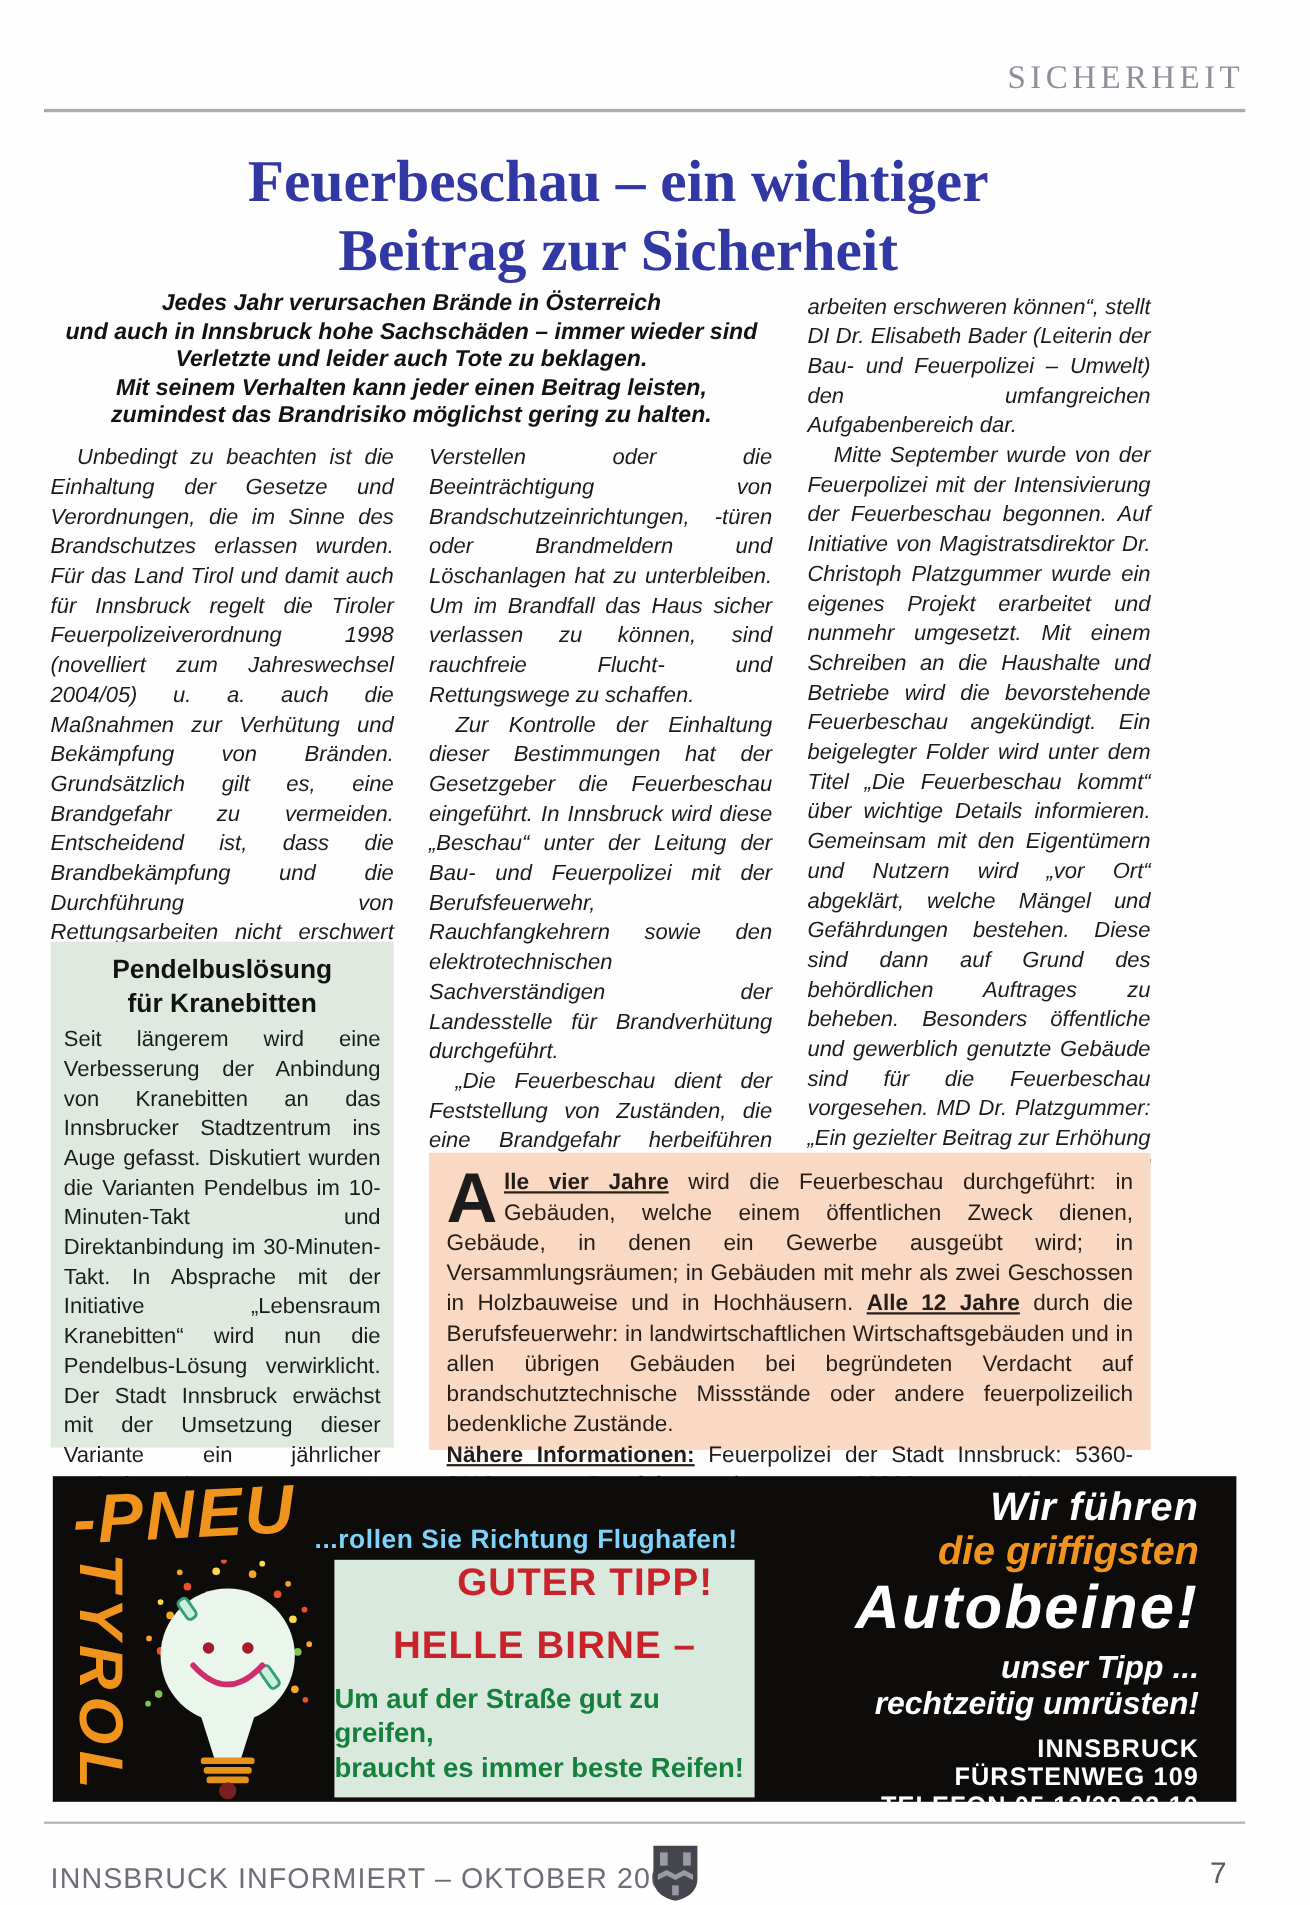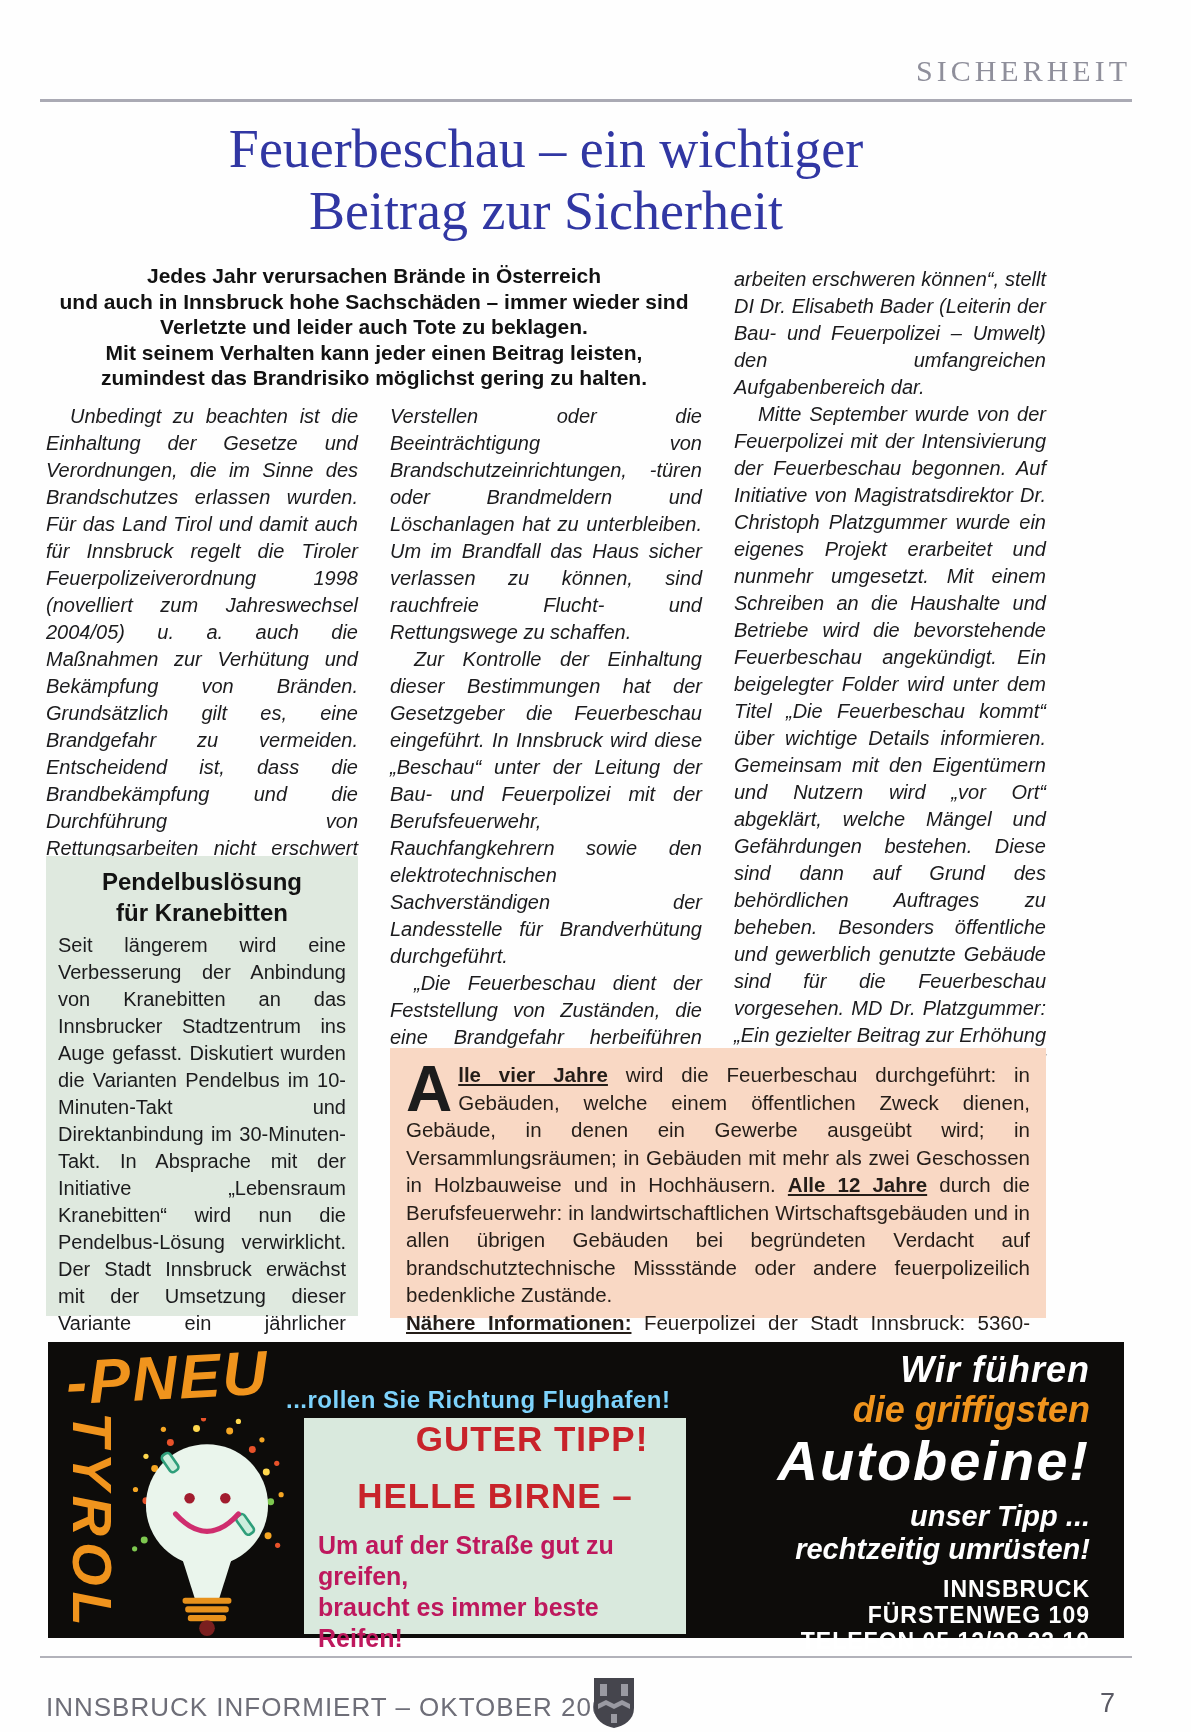--- a/index.html
+++ b/index.html
@@ -6,27 +6,27 @@
   .page { position:relative; width:1191px; height:1732px; background:#fefefdff;
           background:#fefefe; margin:0 auto; overflow:hidden;
           font-family:"Liberation Sans", sans-serif; }
 
   .section-header { position:absolute; top:54px; right:60px;
     font-family:"Liberation Serif", serif; font-size:30px; letter-spacing:4px;
     color:#8f8f9b; }
   .top-rule { position:absolute; left:40px; top:99px; width:1092px; height:3px;
     background:#aaaab4; }
 
-  .title { position:absolute; left:46px; top:118px; width:1000px; margin:0;
-    text-align:center; font-family:"Liberation Serif", serif; font-weight:normal;
+  .title { position:absolute; left:46px; top:118px; width:1000px; margin:16px;
+    text-align:center; font-family:"Liberation Serif", serif; font-weight:bold;
     font-size:54px; line-height:62px; color:#3137a3; white-space:pre-line; }
 
   .lead { position:absolute; left:46px; top:263px; width:656px;
     text-align:center; font-weight:bold; font-size:21px; line-height:25.5px;
-    color:#121212; white-space:pre-line; }
+    color:#121212; white-space:pre-line;font-style:italic; }
 
   .col { position:absolute; width:312px; font-size:20px; line-height:27px;
     color:#1b1b1d; text-align:justify; }
   .col p { margin:0;font-style:italic; }
   .col p.indent { text-indent:24px; }
   .col1 { left:46px;  top:403px; }
   .col2 { left:390px; top:403px; }
   .col3 { left:734px; top:266px; }
 
   .greenbox { position:absolute; left:46px; top:856px; width:312px; height:460px;
@@ -54,22 +54,22 @@
   .ad-tagline { position:absolute; left:238px; top:44px; color:#7dd3fc;
     font-size:24px; font-weight:bold; letter-spacing:0.5px; }
   .ad-bulb { position:absolute; left:66px; top:76px; }
 
   .ad-mintbox { position:absolute; left:256px; top:76px; width:382px;
     height:216px; background:#d9e9dd; box-sizing:border-box; }
   .mint-red { text-align:center; font-weight:bold; font-size:35px;
     line-height:41px; color:#c8232a; letter-spacing:1px; }
   .mint-red1 { margin-top:16px; }
   .mint-red2 { padding-left:74px; }
-  .mint-black { margin-top:14px; padding-left:14px; font-weight:bold;
-    font-size:25px; line-height:31px; color:#be185d; white-space:pre-line; }
+  .mint-black { margin-top:14px; font-weight:bold;
+    font-size:25px; line-height:31px; color:#15803d; white-space:pre-line; }
 
   .ad-right { position:absolute; right:34px; top:8px; text-align:right;
     color:#ffffff; font-style:italic; font-weight:bold; }
   .ar1 { font-size:36px; line-height:40px; letter-spacing:1px; }
   .ar2 { font-size:36px; line-height:40px; color:#f0941d; }
   .ar3 { font-size:56px; line-height:62px; letter-spacing:2px; }
   .ar4 { font-size:29px; line-height:33px; margin-top:8px; }
   .ar5 { font-size:29px; line-height:33px; }
   .ar-addr { font-style:normal; font-size:23px; line-height:26px;
     margin-top:10px; letter-spacing:1px; white-space:pre-line; }

